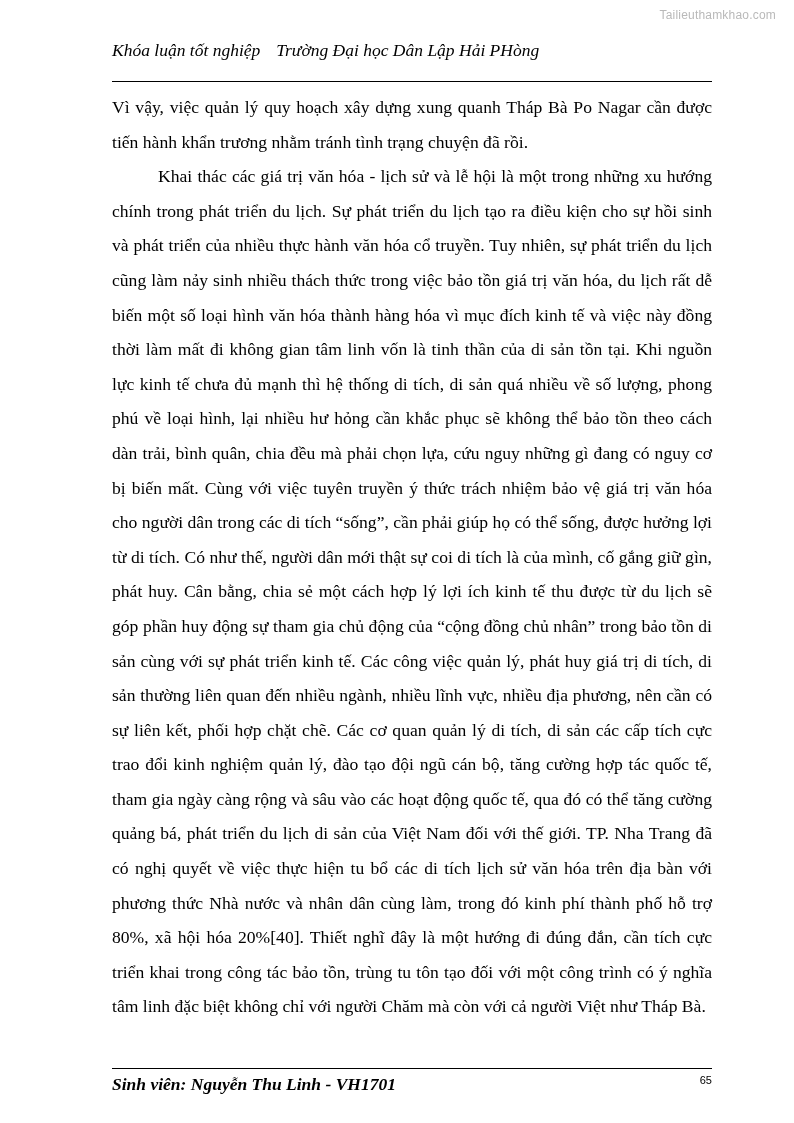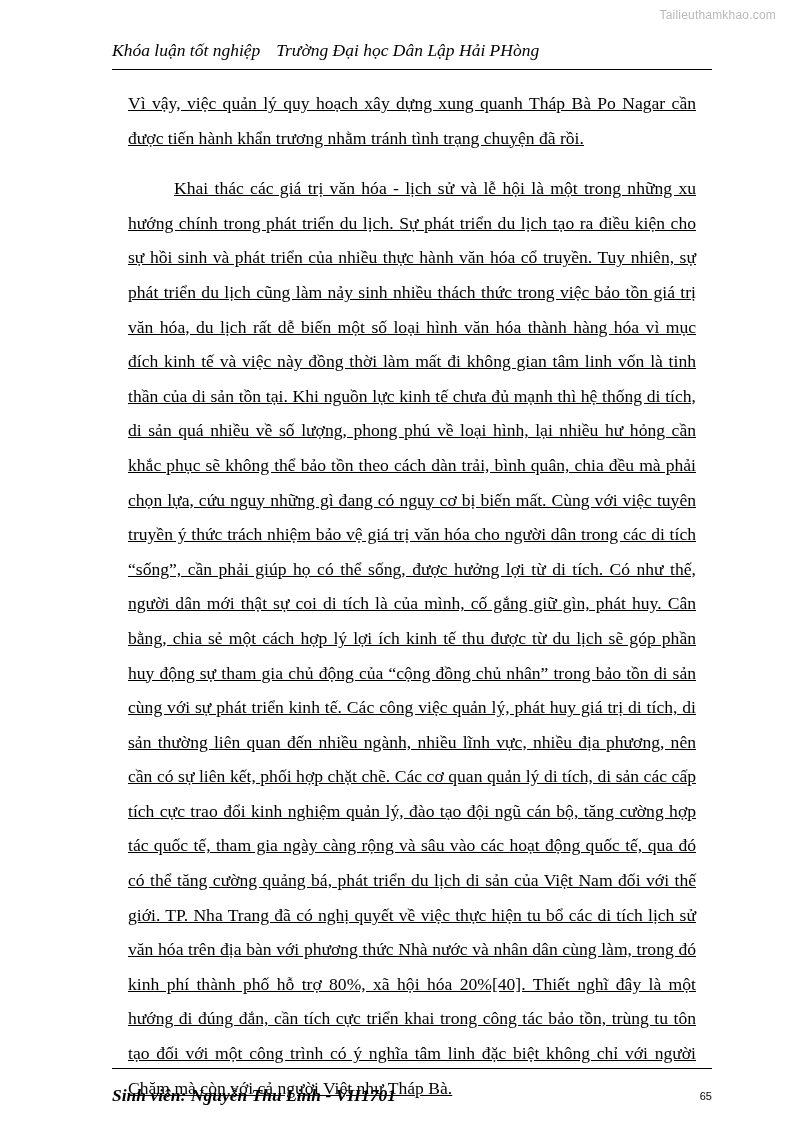--- a/index.html
+++ b/index.html
@@ -33,53 +33,52 @@
     left: 112px;
     top: 40px;
     width: 600px;
   }
   .header-line {
     font-family: "Liberation Serif", serif;
     font-size: 17.5px;
     font-style: italic;
     color: #000;
     white-space: nowrap;
-    padding-bottom: 8px;
+    padding-bottom: 20px;
     border-bottom: 1.6px solid #000;
     width: 600px;
     box-sizing: border-box;
   }
   .header-line .hdr-gap {
     display: inline-block;
     width: 16px;
   }
   .body-text {
     font-size: 17.6px;
     line-height: 34.6px;
     text-align: justify;
     color: #000;
     margin-top: 8px;
   }
   .body-text p {
-    margin: 16px;
-    text-decoration: underline;
+    margin: 0;
   }
   .indent {
     text-indent: 46px;
   }
   .footer {
     position: absolute;
     left: 112px;
     top: 1068px;
     width: 600px;
     border-top: 1.6px solid #000;
-    padding-top: 16px;
+    padding-top: 5px;
     display: flex;
     justify-content: space-between;
-    align-items: center;
+    align-items: flex-start;
   }
   .footer-name {
     font-size: 17.5px;
     font-weight: bold;
     font-style: italic;
     color: #000;
   }
   .footer-page {
     font-family: "Liberation Sans", sans-serif;
     font-size: 11px;

